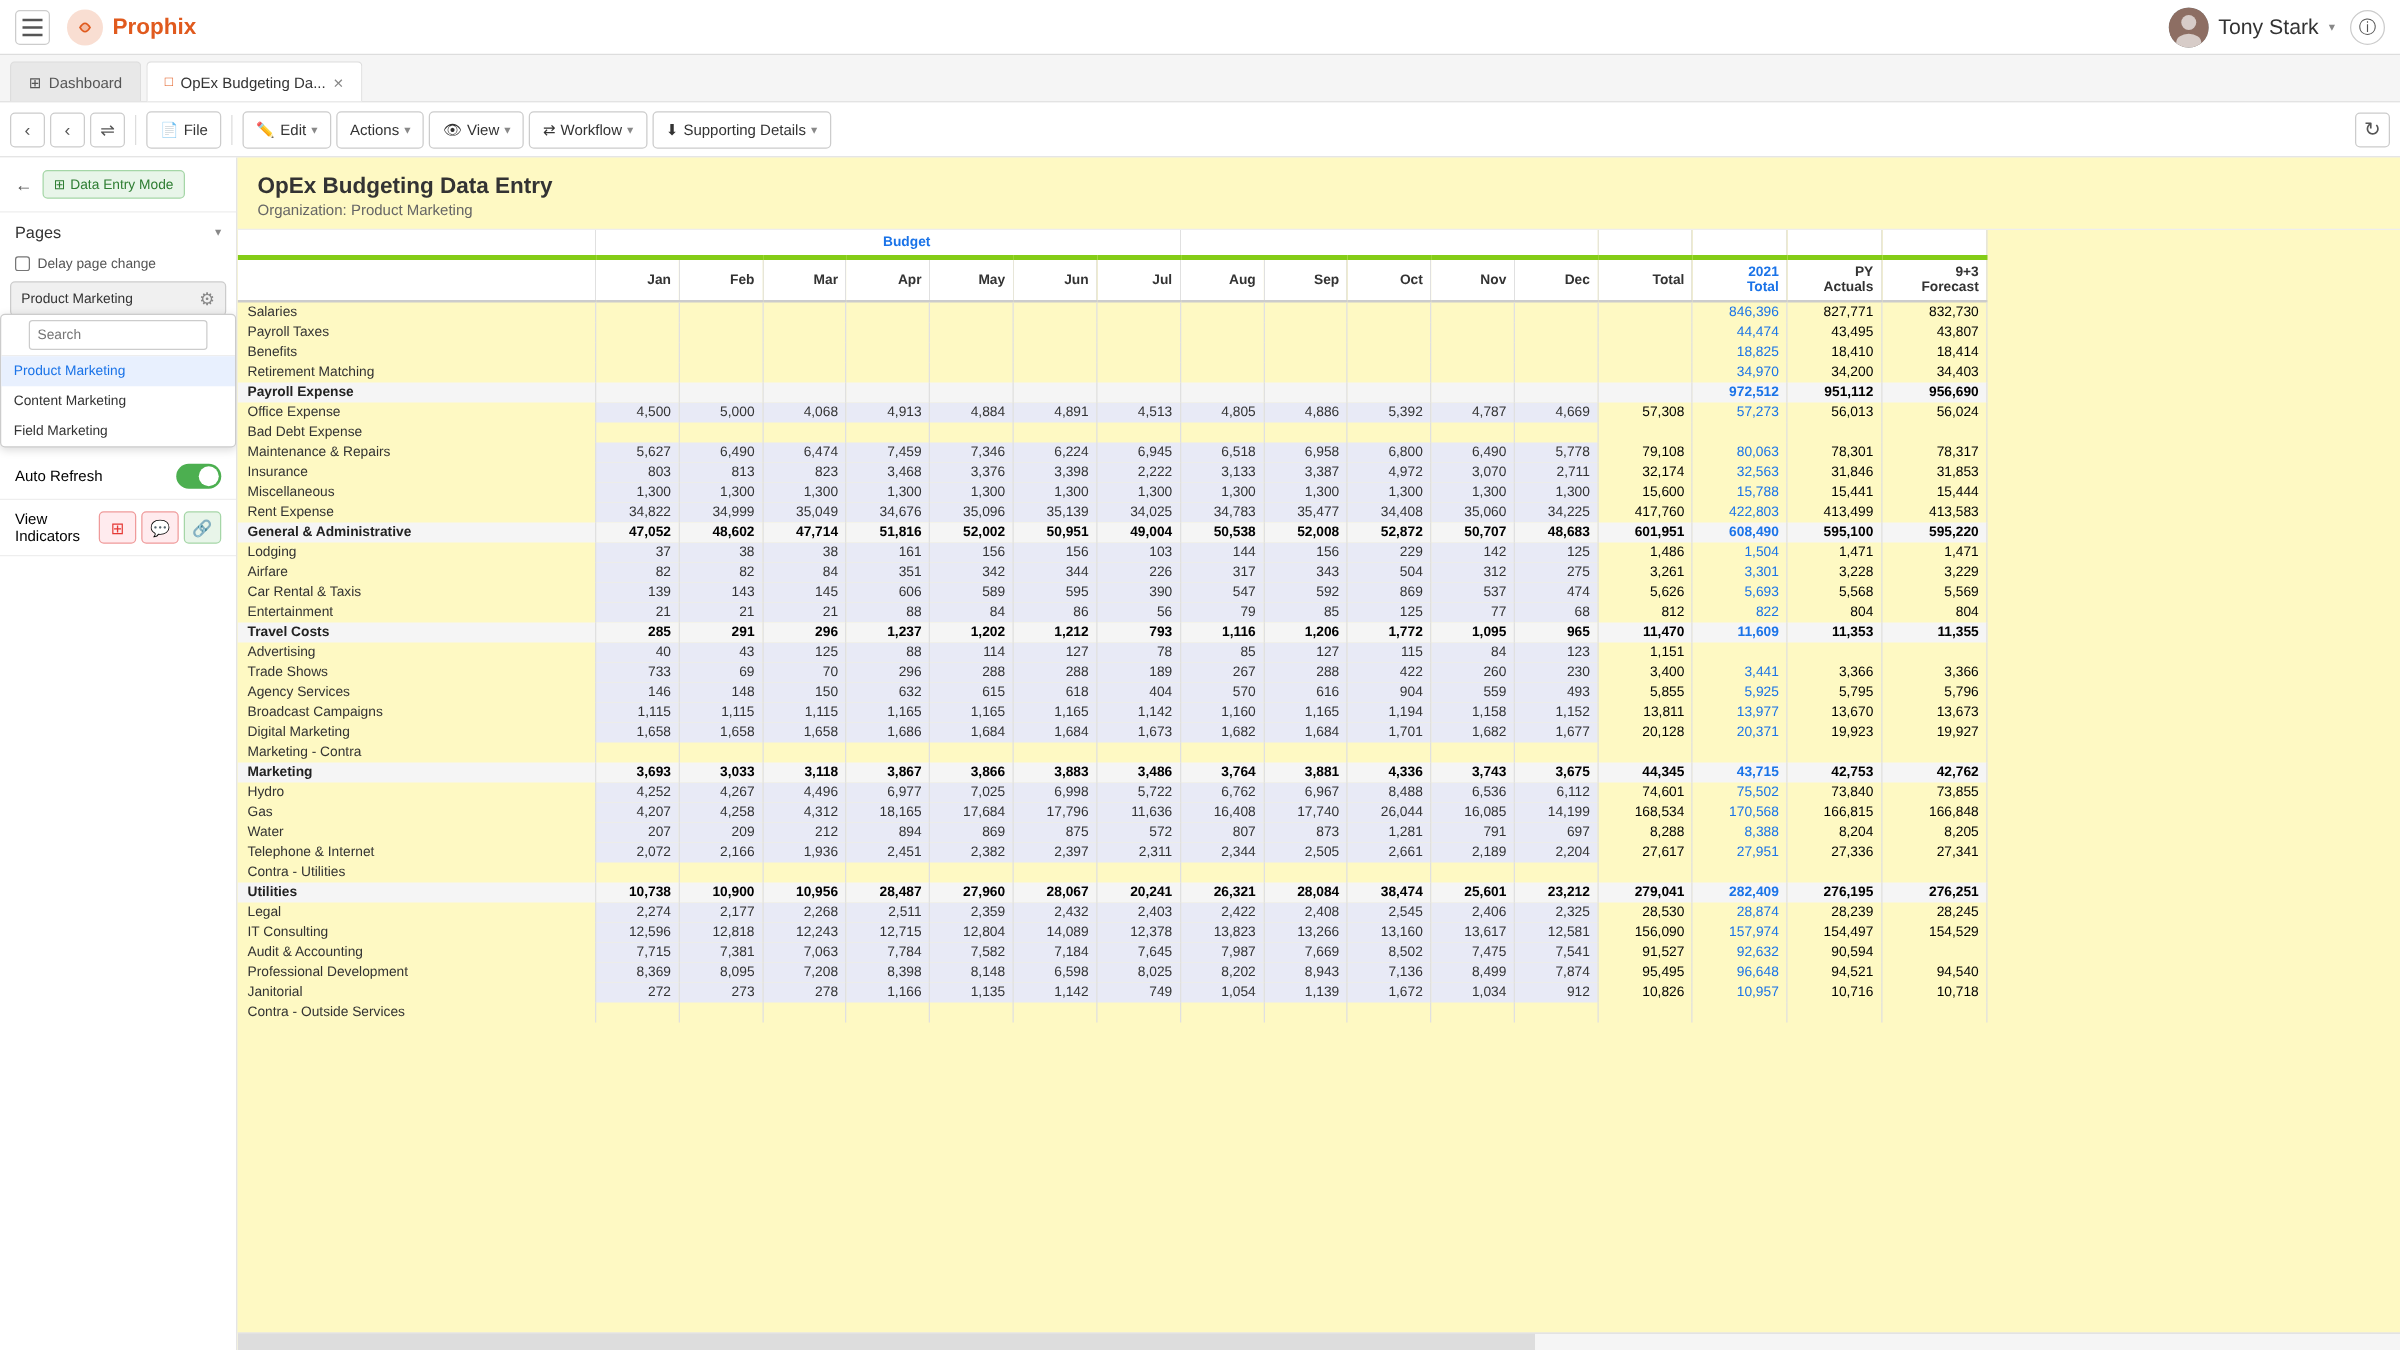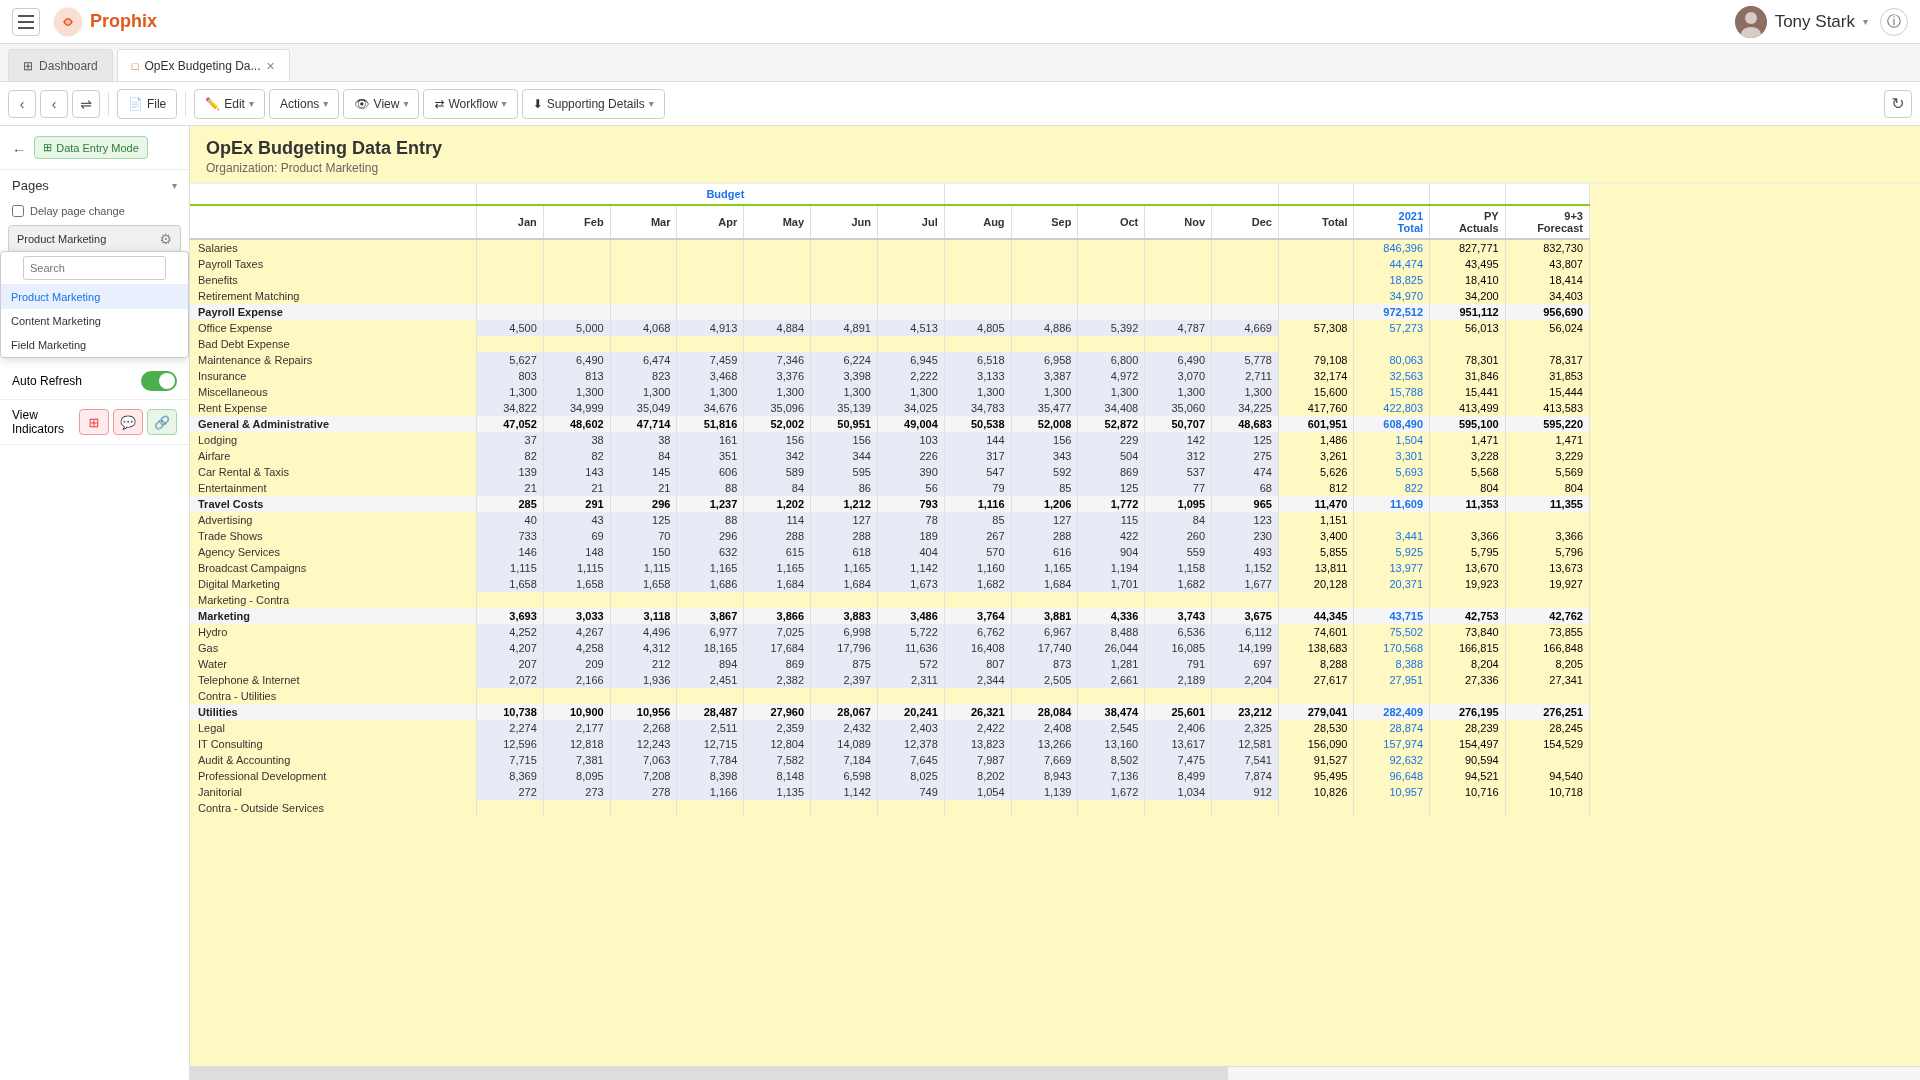--- a/index.html
+++ b/index.html
@@ -309,21 +309,21 @@
 
     .budget-table td.input-cell {
       background: #e8eaf6;
       color: #333;
     }
 
     .header-group-row th {
       border-bottom: none !important;
     }
     .header-main-row th {
-      border-top: 2px solid #84cc16;
+      border-top: 4px solid #84cc16;
     }
 
     
     .table-container::-webkit-scrollbar { height: 8px; width: 8px; }
     .table-container::-webkit-scrollbar-track { background: #f0f0f0; }
     .table-container::-webkit-scrollbar-thumb { background: #bbb; border-radius: 4px; }
 
     
     .bottom-scroll {
       height: 14px;
@@ -998,21 +998,21 @@
               <td class="input-cell">4,312</td>
               <td class="input-cell">18,165</td>
               <td class="input-cell">17,684</td>
               <td class="input-cell">17,796</td>
               <td class="input-cell">11,636</td>
               <td class="input-cell">16,408</td>
               <td class="input-cell">17,740</td>
               <td class="input-cell">26,044</td>
               <td class="input-cell">16,085</td>
               <td class="input-cell">14,199</td>
-              <td>138,683</td>
+              <td>168,534</td>
               <td class="col-2021">170,568</td>
               <td>166,815</td>
               <td>166,848</td>
             </tr>
             <tr>
               <td class="label-col">Water</td>
               <td class="input-cell">207</td>
               <td class="input-cell">209</td>
               <td class="input-cell">212</td>
               <td class="input-cell">894</td>

